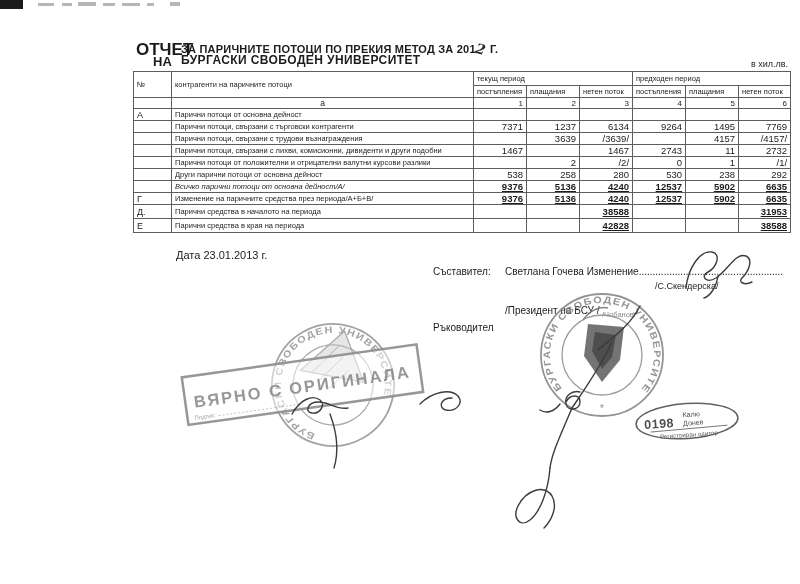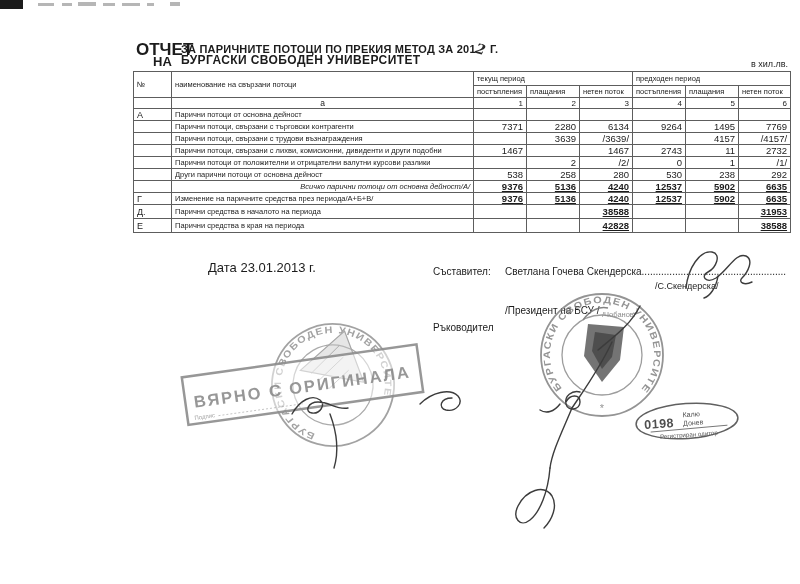--- a/index.html
+++ b/index.html
@@ -36,24 +36,24 @@
   .hcell{font-size:7.5px;padding:1px 3px;text-align:left;vertical-align:top;color:#222;}
   .c-letter{font-size:9px;padding:0 3px;}
   .c-name{font-size:7.5px;padding:0 3px;}
   .c-num{font-size:9.5px;text-align:right;padding:0 3px;}
   tr.hrow1{height:14px;} tr.hrow2{height:12px;} tr.hrow3{height:10px;}
   tr.hrow3 .c-num{font-size:8px;}
   tr.hrow3 .c-name{text-align:center;font-size:8.5px;}
   tbody tr{height:12px;}
   tbody tr:nth-child(9),tbody tr:nth-child(10){height:14px;}
   tr.bold .c-num{font-weight:bold;text-decoration:underline;}
-  tr.italic .c-name{font-style:italic;text-align:right;}
-
-  
-  .date-line{left:176px;top:260px;font-size:13px;margin-left:32px;}
+  tr.italic .c-name{font-style:italic;}
+
+  
+  .date-line{left:176px;top:249px;font-size:11px;}
   .compiler-label{left:433px;top:266px;font-size:10px;}
   .compiler-line{left:505px;top:266px;font-size:10px;width:290px;overflow:hidden;}
   .compiler-caption{left:655px;top:281px;font-size:9px;}
   .manager-label{left:433px;top:322px;font-size:10px;}
   .manager-title{left:505px;top:305px;font-size:10px;}
   .manager-caption{left:602px;top:310px;font-size:7.5px;color:#8a8a8a;}
 
   svg.overlay{position:absolute;left:0;top:0;pointer-events:none;}
 </style>
 </head>
@@ -81,21 +81,21 @@
     <col style="width:53px">
       <col style="width:53px">
       <col style="width:53px">
     <col style="width:53px">
       <col style="width:53px">
       <col style="width:52px">
   </colgroup>
   <thead>
     <tr class="hrow1">
       <td rowspan="2" class="hcell">№</td>
-      <td rowspan="2" class="hcell">наименование на свързани потоци</td>
+      <td rowspan="2" class="hcell">контрагенти на паричните потоци</td>
       <td colspan="3" class="hcell">текущ период</td>
       <td colspan="3" class="hcell">предходен период</td>
     </tr>
     <tr class="hrow2">
       <td class="hcell">постъпления</td>
       <td class="hcell">плащания</td>
       <td class="hcell">нетен поток</td>
       <td class="hcell">постъпления</td>
       <td class="hcell">плащания</td>
       <td class="hcell">нетен поток</td>
@@ -119,21 +119,21 @@
         <td class="c-num"></td>
         <td class="c-num"></td>
         <td class="c-num"></td>
         <td class="c-num"></td>
         <td class="c-num"></td>
       </tr>
       <tr>
         <td class="c-letter"></td>
         <td class="c-name">Парични потоци, свързани с търговски контрагенти</td>
         <td class="c-num">7371</td>
-        <td class="c-num">2280</td>
+        <td class="c-num">1237</td>
         <td class="c-num">6134</td>
         <td class="c-num">9264</td>
         <td class="c-num">1495</td>
         <td class="c-num">7769</td>
       </tr>
       <tr>
         <td class="c-letter"></td>
         <td class="c-name">Парични потоци, свързани с трудови възнаграждения</td>
         <td class="c-num"></td>
         <td class="c-num">3639</td>
@@ -210,21 +210,21 @@
         <td class="c-num">42828</td>
         <td class="c-num"></td>
         <td class="c-num"></td>
         <td class="c-num">38588</td>
       </tr>
     </tbody>
 </table>
 
 <div class="abs date-line">Дата 23.01.2013 г.</div>
 <div class="abs compiler-label">Съставител:</div>
-<div class="abs compiler-line"><span>Светлана Гочева Скендерска</span><span>....................................................</span></div>
+<div class="abs compiler-line"><span>Светлана Гочева Изменение</span><span>....................................................</span></div>
 <div class="abs compiler-caption">/С.Скендерска/</div>
 <div class="abs manager-label">Ръководител</div>
 <div class="abs manager-title">/Президент на БСУ /</div>
 <div class="abs manager-caption">/Чобанов/</div>
 
 <svg class="overlay" width="800" height="584" viewBox="0 0 800 584">
   <defs>
     <path id="arcR" d="M562.2,388.4 A52,52 0 1 1 641.8,388.4"></path>
     <path id="arcL" d="M293.2,418.4 A52,52 0 1 1 372.8,418.4"></path>
   </defs>

